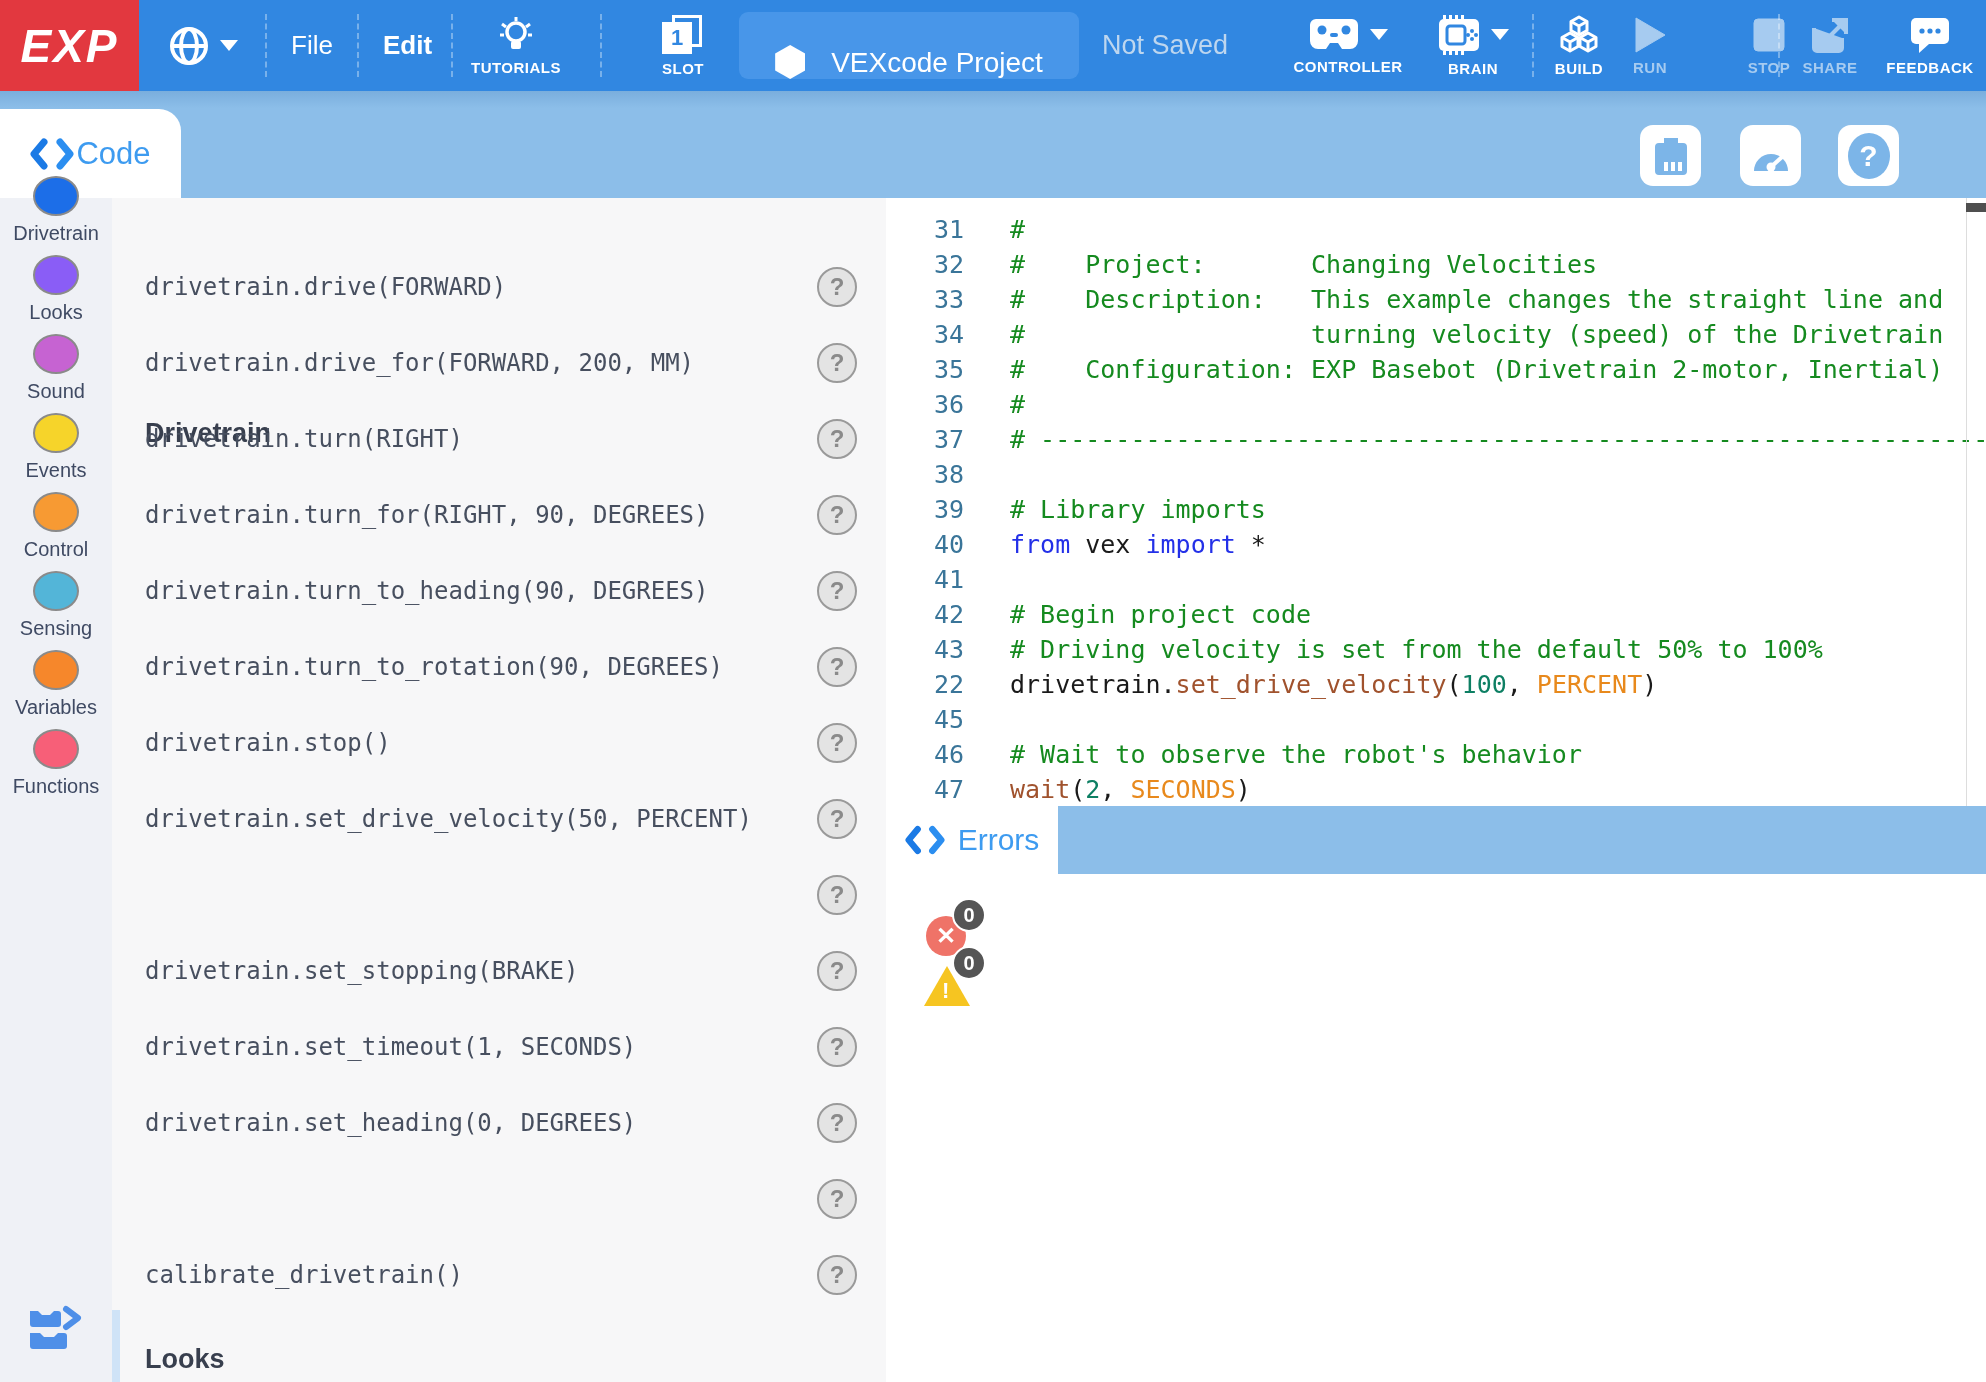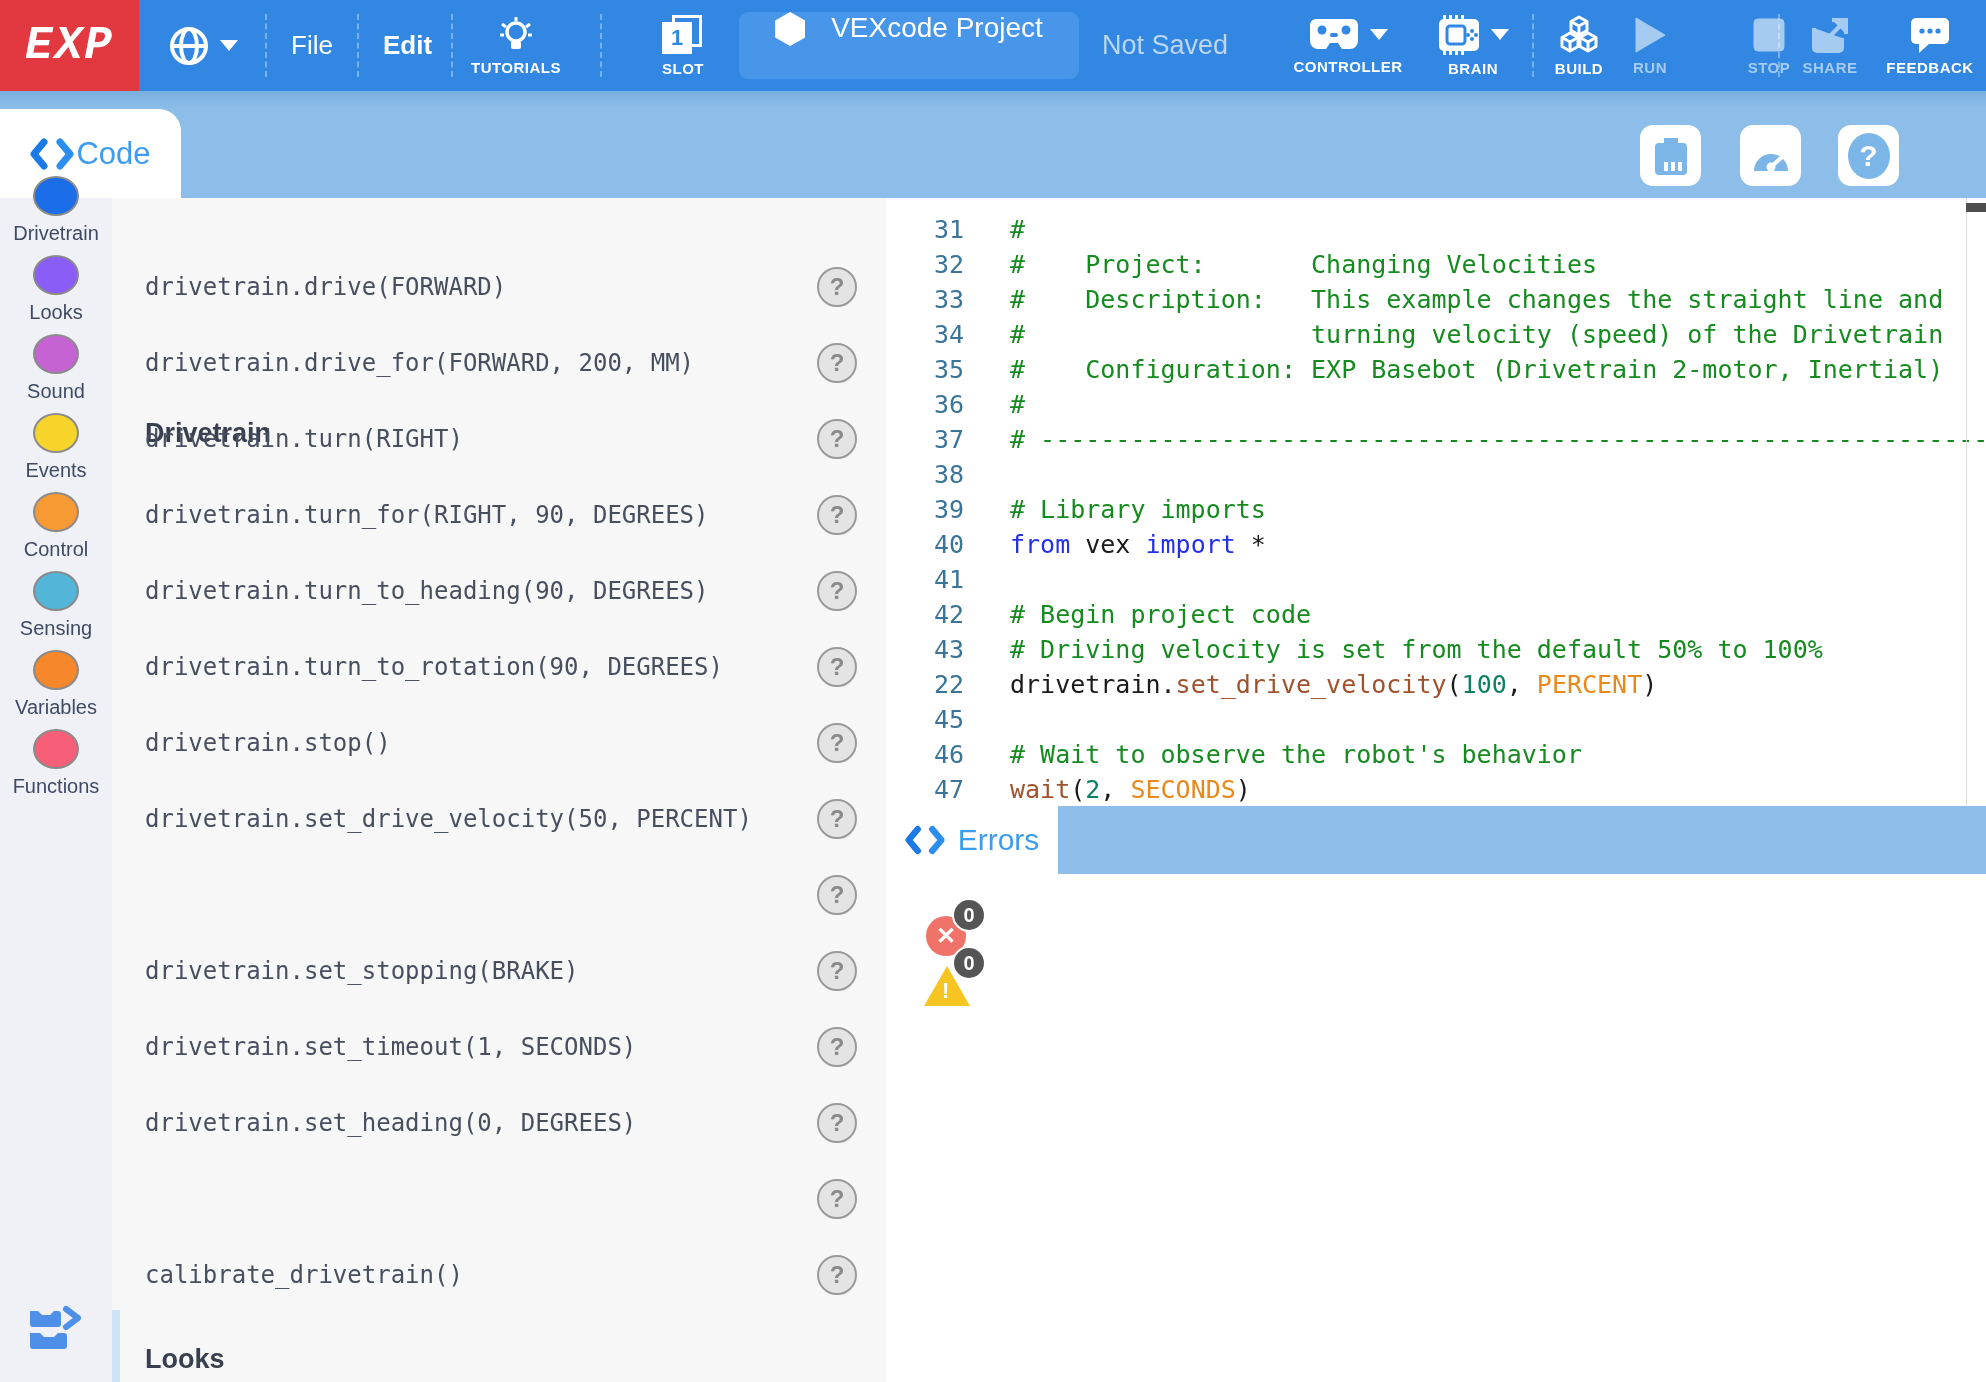--- a/index.html
+++ b/index.html
@@ -3,35 +3,35 @@
 <meta charset="utf-8">
 <style>
   * { margin:0; padding:0; box-sizing:border-box; }
   html,body { width:1986px; height:1382px; overflow:hidden; background:#fff;
               font-family:"Liberation Sans", sans-serif; }
 
   
   #topbar { position:absolute; left:0; top:0; width:1986px; height:91px; background:#3187e1; }
   #logo { position:absolute; left:0; top:0; width:139px; height:91px; background:#e2383f;
           display:flex; align-items:center; justify-content:center;
-          color:#fff; font-size:46px; font-weight:bold; font-style:italic; letter-spacing:2px;font-family:Liberation Mono, monospace; }
+          color:#fff; font-size:46px; font-weight:bold; font-style:italic; letter-spacing:2px; }
   .tb-sep { position:absolute; top:14px; height:63px; width:0;
             border-left:2px dashed rgba(255,255,255,.35); }
   .tb-menu { position:absolute; top:0; height:91px; display:flex; align-items:center;
              color:#fff; font-size:26px; cursor:default; }
   .tb-btn { position:absolute; top:0; height:91px; display:flex; flex-direction:column;
             align-items:center; justify-content:center; gap:5px; color:#fff; }
   .tb-btn .lbl { font-size:15px; font-weight:bold; letter-spacing:.5px; }
   .tb-btn.disabled { color:#a6cbf0; }
   .tb-btn.disabled svg * { stroke:#a6cbf0; fill:#a6cbf0; }
   .iconrow { display:flex; align-items:center; gap:10px; }
   .caret { width:0; height:0; border-left:9px solid transparent; border-right:9px solid transparent;
            border-top:11px solid #fff; }
   #project-chip { position:absolute; left:739px; top:12px; width:340px; height:67px;
-                  background:#4896e9; border-radius:9px; display:flex; align-items:flex-start;
+                  background:#4896e9; border-radius:9px; display:flex; align-items:flex-end;
                   justify-content:center; gap:26px; color:#fff; font-size:28px; }
   .hex { width:30px; height:34px; background:#fff;
          clip-path:polygon(50% 0,100% 25%,100% 75%,50% 100%,0 75%,0 25%); }
   #save-status { position:absolute; left:1102px; top:0; height:91px; display:flex;
                  align-items:center; color:#bdd6ef; font-size:27px; }
   .slot-pages { position:relative; width:42px; height:40px; }
   .slot-pages .back { position:absolute; left:10px; top:0; width:30px; height:32px;
                       border:3px solid #fff; background:#3187e1; }
   .slot-pages .front { position:absolute; left:0; top:7px; width:30px; height:32px;
                        background:#fff; color:#3187e1; font-weight:bold; font-size:22px;

